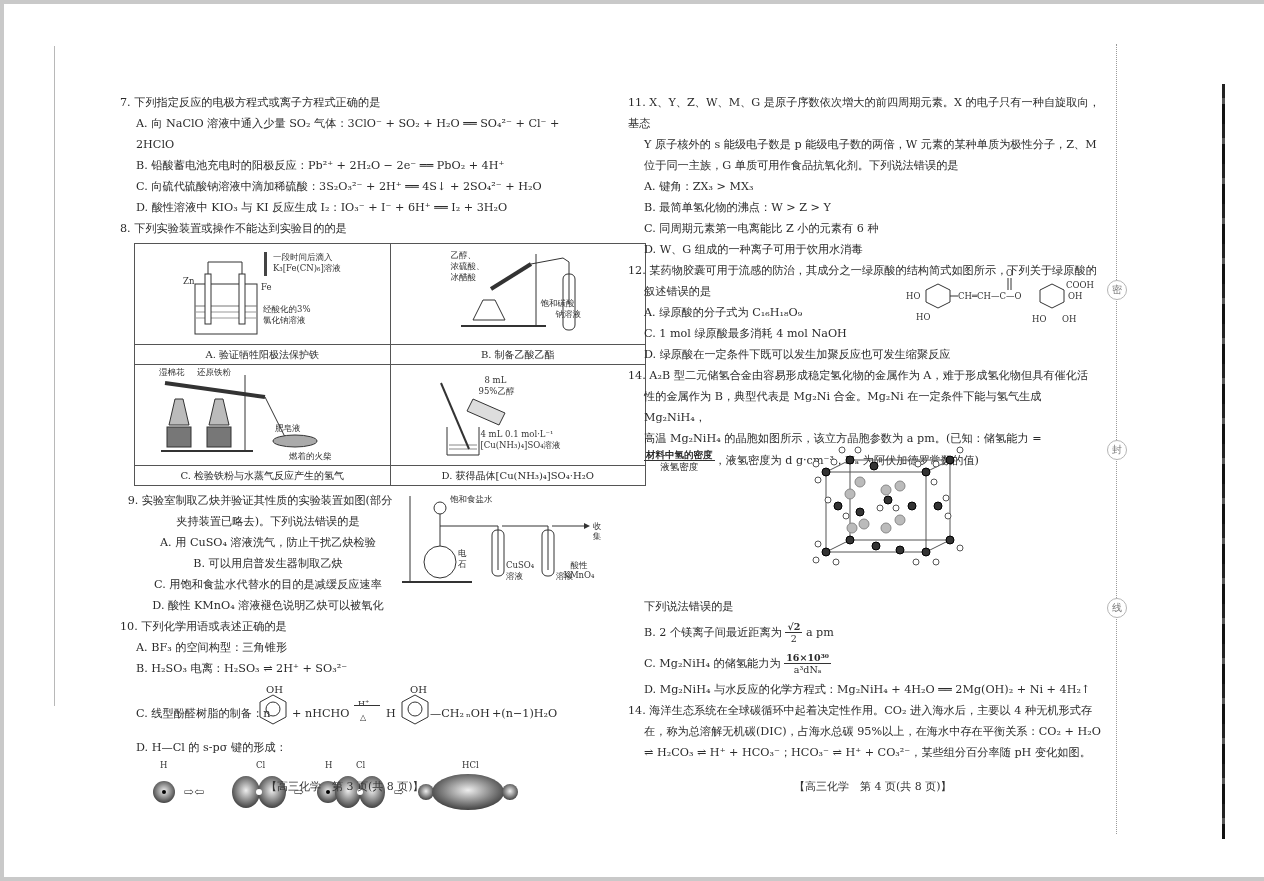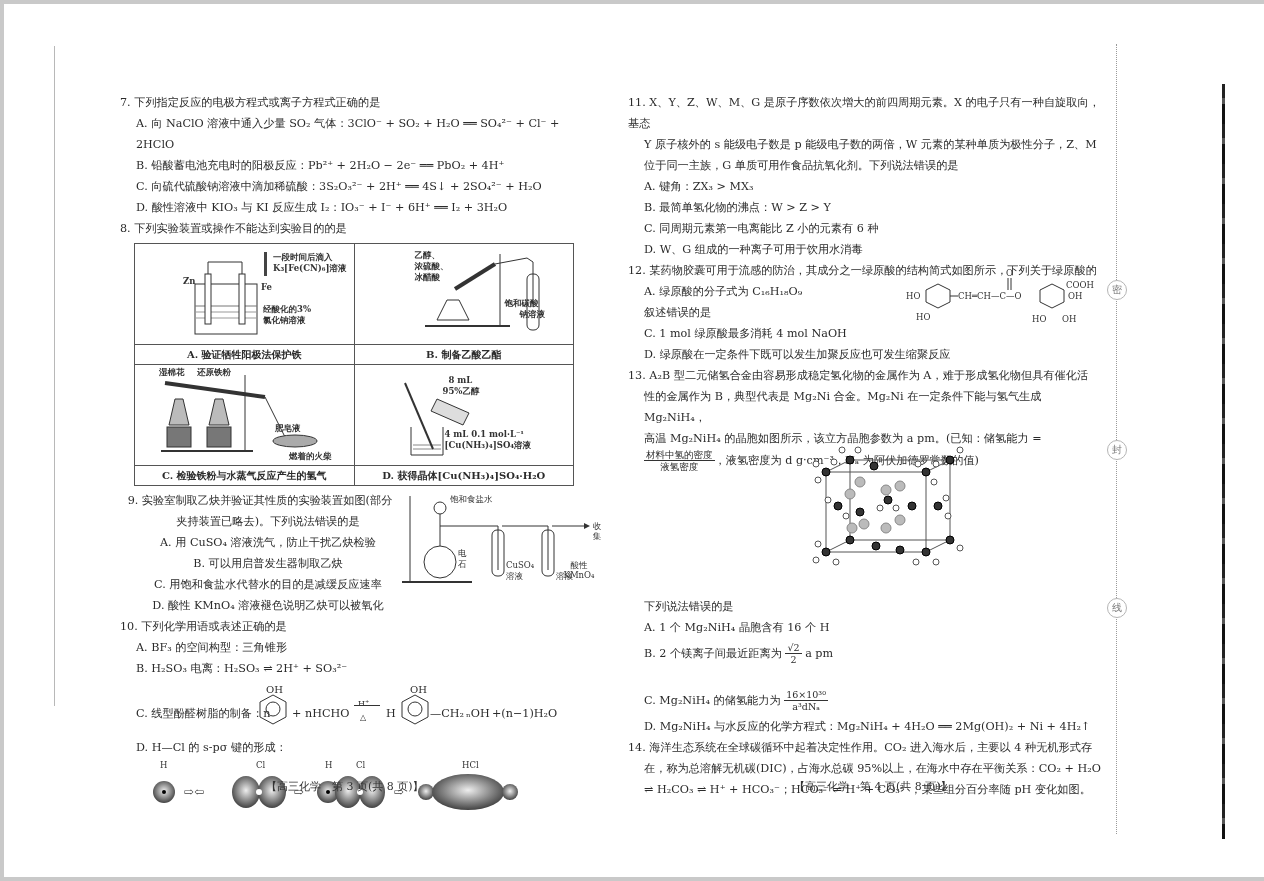--- a/index.html
+++ b/index.html
@@ -28,35 +28,35 @@
     background: repeating-linear-gradient(#222 0 14px, #555 14px 20px, #111 20px 40px);
   }
   .page { position: absolute; top: 88px; font-size: 11.2px; line-height: 21px; }
   .page.left { left: 116px; width: 470px; }
   .page.right { left: 624px; width: 475px; }
   .q { margin: 0; }
   .opt { padding-left: 16px; }
   .cont { padding-left: 16px; }
   .footer { position: absolute; font-size: 11px; color: #333; }
   .exp-table {
-    position: relative; margin: 4px 0 4px 14px; width: 440px; border: 1.5px solid #444;
-    border-collapse: collapse; font-size: 9.5px; font-weight: bold;
+    position: relative; margin: 4px 0 4px 14px; width: 512px; border: 1.5px solid #444;
+    border-collapse: collapse; font-size: 9.5px;
   }
   .exp-table td { border: 1px solid #555; vertical-align: top; padding: 0; }
   .exp-table .fig { height: 100px; position: relative; }
   .exp-table .cap { height: 19px; text-align: center; line-height: 19px; font-size: 10px; }
   .lbl { position: absolute; font-size: 8.5px; line-height: 10px; color: #333; }
   .fig svg { position: absolute; left: 0; top: 0; }
   .q9-wrap { position: relative; height: 126px; text-align: center; }
   .q9-text { width: 280px; }
   .q9-fig { position: absolute; left: 282px; top: 0; width: 200px; height: 110px; }
   .formula-line { position: relative; height: 58px; }
   .orbitals { position: relative; height: 55px; }
   .frac { display: inline-block; vertical-align: middle; text-align: center; font-size: 9.5px; line-height: 11px; }
-  .frac .num { display: block; border-bottom: 1px solid #333; padding: 0 2px; }
+  .frac .num { display: block; border-bottom: 1px solid #333; padding: 0 2px; font-weight: bold; }
   .frac .den { display: block; padding: 0 2px; }
   .q12-fig { position: absolute; left: 274px; top: 176px; width: 200px; height: 60px; }
   .crystal { position: absolute; left: 168px; top: 348px; width: 180px; height: 130px; }
 </style>
 </head>
 <body>
 
 <div class="sheet">
   <div class="left-rule"></div>
   <div class="binding-line"></div>
@@ -262,48 +262,47 @@
       <p class="q cont">Y 原子核外的 s 能级电子数是 p 能级电子数的两倍，W 元素的某种单质为极性分子，Z、M</p>
       <p class="q cont">位于同一主族，G 单质可用作食品抗氧化剂。下列说法错误的是</p>
       <p class="q opt">A. 键角：ZX₃ &gt; MX₃</p>
       <p class="q opt">B. 最简单氢化物的沸点：W &gt; Z &gt; Y</p>
       <p class="q opt">C. 同周期元素第一电离能比 Z 小的元素有 6 种</p>
       <p class="q opt">D. W、G 组成的一种离子可用于饮用水消毒</p>
     </div>
 
     <div>
       <p class="q">12. 某药物胶囊可用于流感的防治，其成分之一绿原酸的结构简式如图所示，下列关于绿原酸的</p>
+      <p class="q cont">叙述错误的是</p>
       <p class="q opt">A. 绿原酸的分子式为 C₁₆H₁₈O₉</p>
-      <p class="q cont">叙述错误的是</p>
       <p class="q opt">C. 1 mol 绿原酸最多消耗 4 mol NaOH</p>
       <p class="q opt">D. 绿原酸在一定条件下既可以发生加聚反应也可发生缩聚反应</p>
     </div>
 
     <div>
-      <p class="q">13. A₂B 型二元储氢合金由容易形成稳定氢化物的金属作为 A，难于形成氢化物但具有催化活</p>
+      <p class="q">14. A₂B 型二元储氢合金由容易形成稳定氢化物的金属作为 A，难于形成氢化物但具有催化活</p>
       <p class="q cont">性的金属作为 B，典型代表是 Mg₂Ni 合金。Mg₂Ni 在一定条件下能与氢气生成 Mg₂NiH₄，</p>
       <p class="q cont">高温 Mg₂NiH₄ 的晶胞如图所示，该立方晶胞参数为 a pm。(已知：储氢能力 =</p>
       <p class="q cont">
         <span class="frac">
           <span class="num">材料中氢的密度</span>
           <span class="den">液氢密度</span>
         </span><span>，液氢密度为 d g·cm⁻³，Nₐ 为阿伏加德罗常数的值)</span>
       </p>
       <div style="height:124px"></div>
       <p class="q cont">下列说法错误的是</p>
-      <p class="q opt">A. 1 个 Mg₂NiH₄ 晶胞含有 16 个 H</p>
       <p class="q opt" style="margin-top:4px">
         <span>B. 2 个镁离子间最近距离为</span>
         <span class="frac">
           <span class="num">√2</span>
           <span class="den">2</span>
         </span>
         <span>a pm</span>
       </p>
-      <p class="q opt" style="margin-top:24px">
+      <p class="q opt" style="margin-top:8px">
         <span>C. Mg₂NiH₄ 的储氢能力为</span>
         <span class="frac">
           <span class="num">16×10³⁰</span>
           <span class="den">a³dNₐ</span>
         </span>
       </p>
       <p class="q opt" style="margin-top:4px">D. Mg₂NiH₄ 与水反应的化学方程式：Mg₂NiH₄ + 4H₂O ══ 2Mg(OH)₂ + Ni + 4H₂↑</p>
     </div>
 
     <div>

